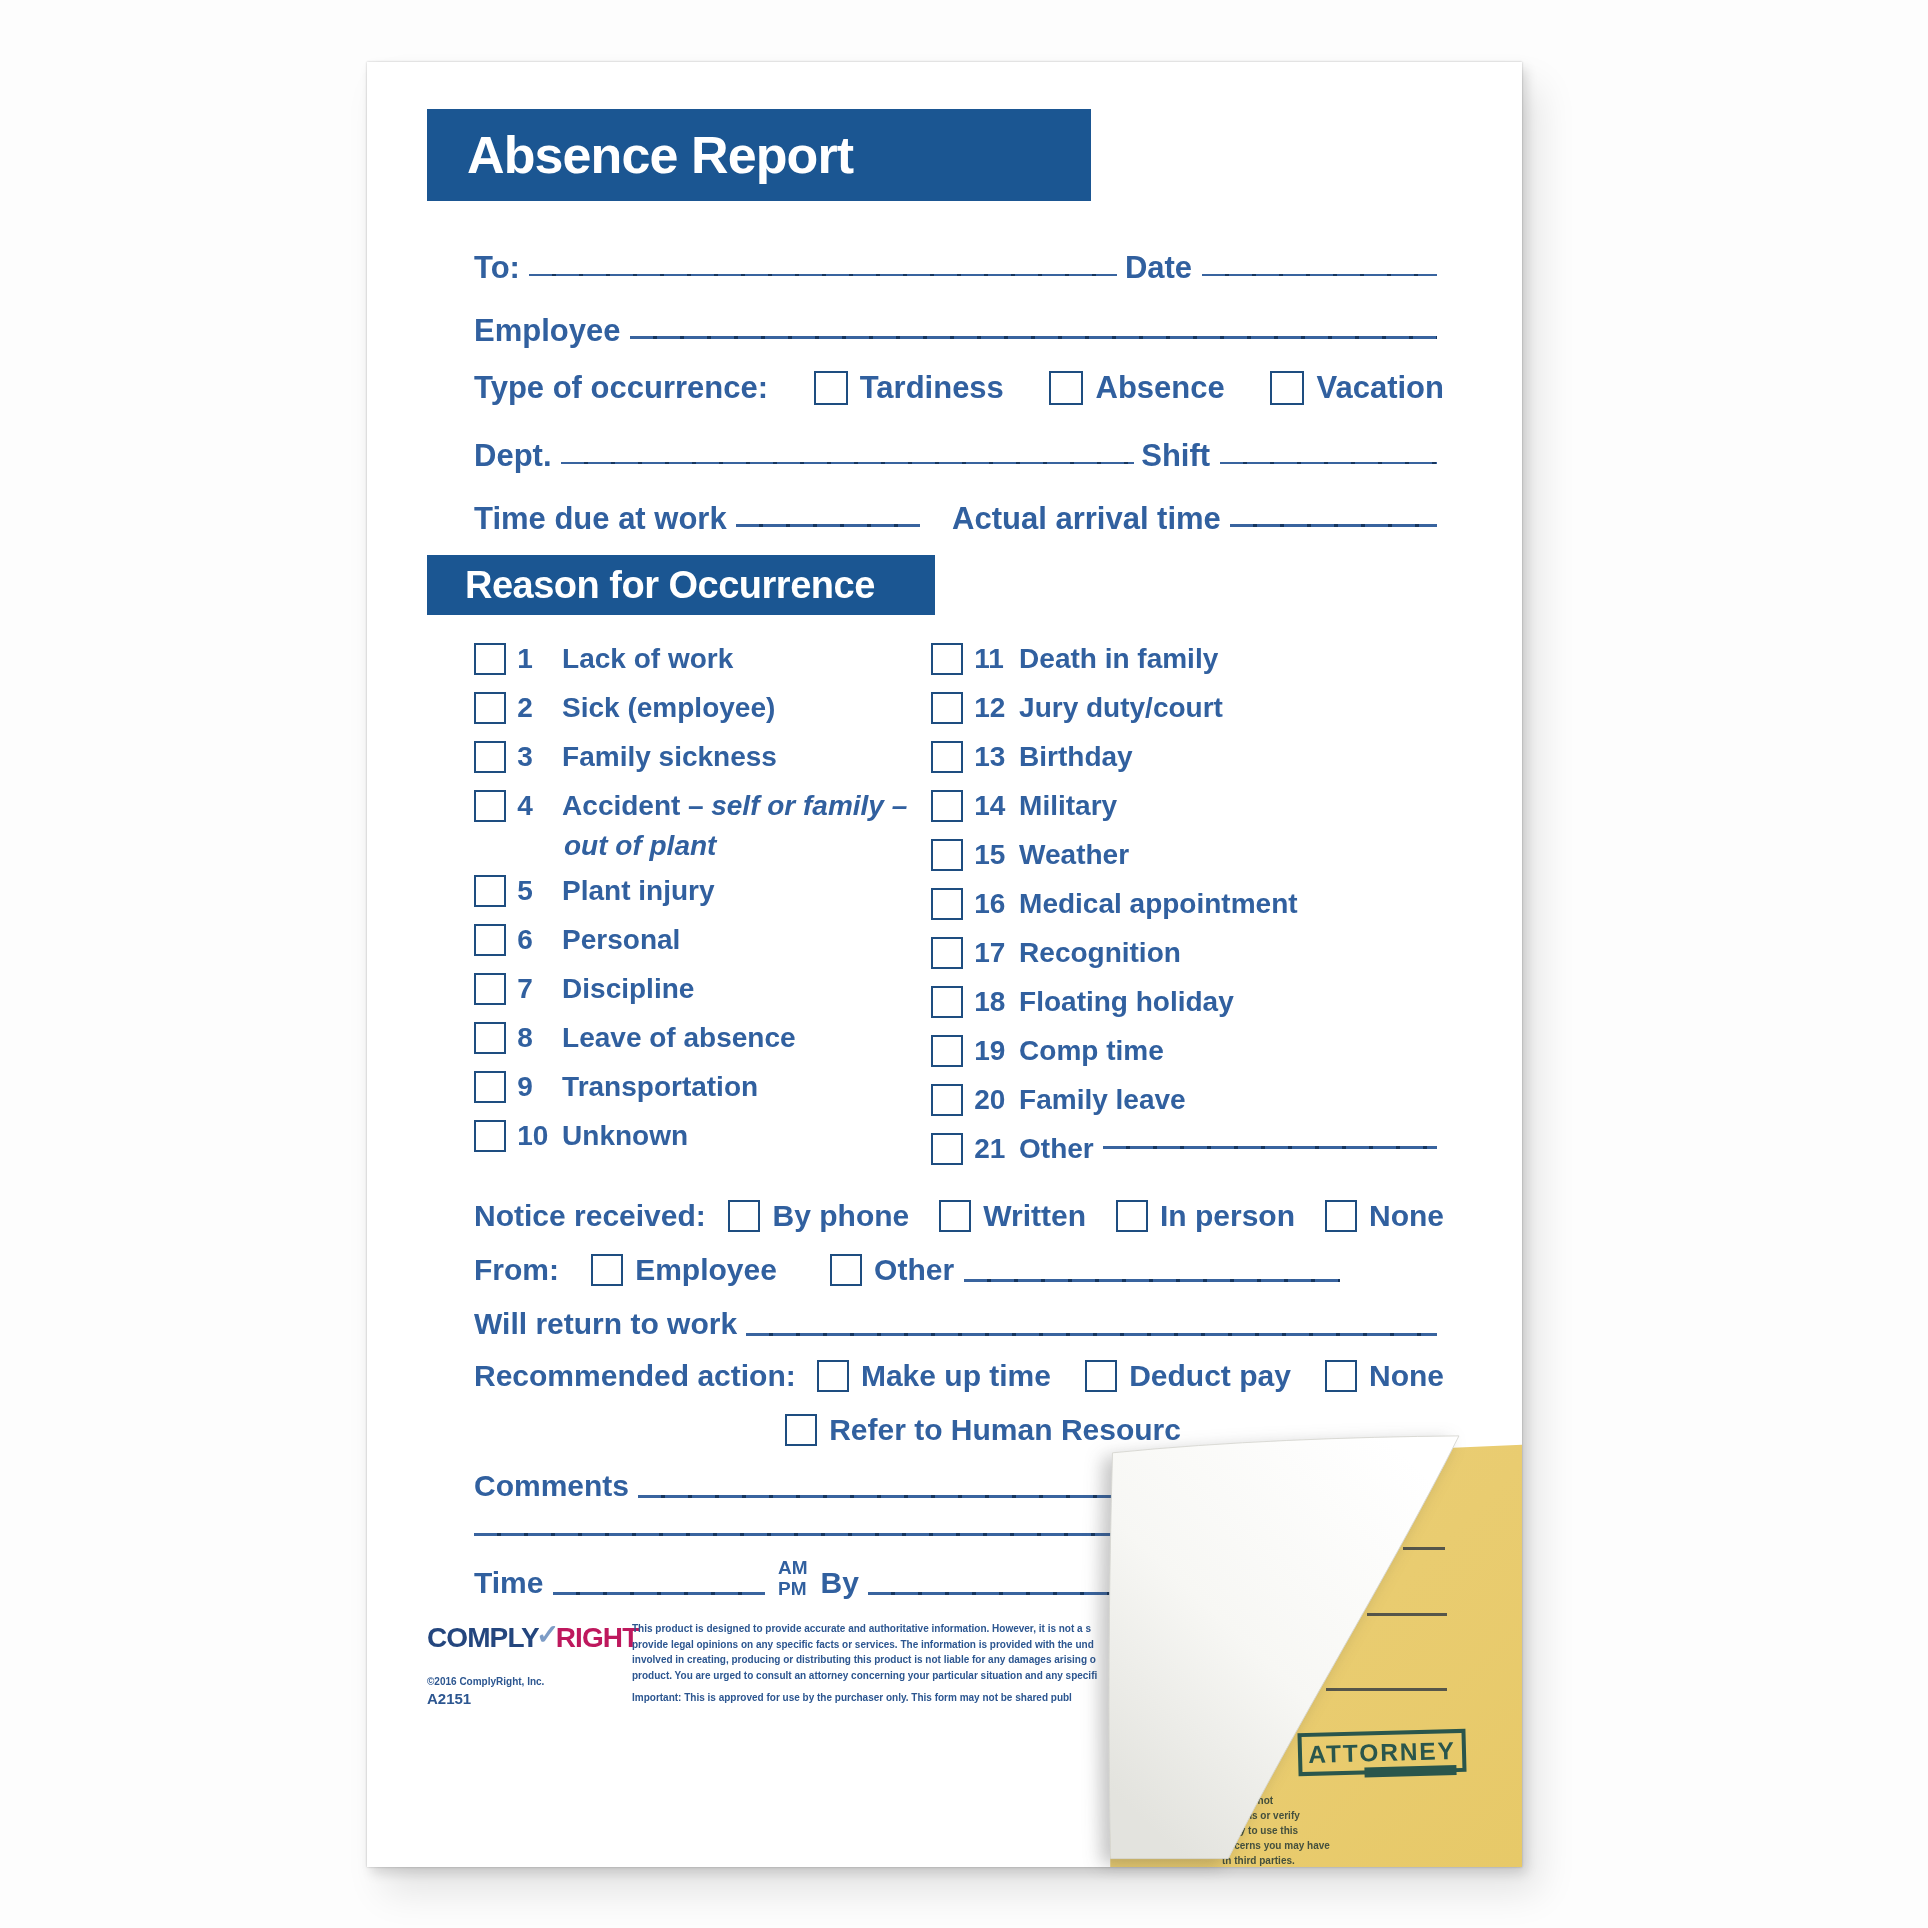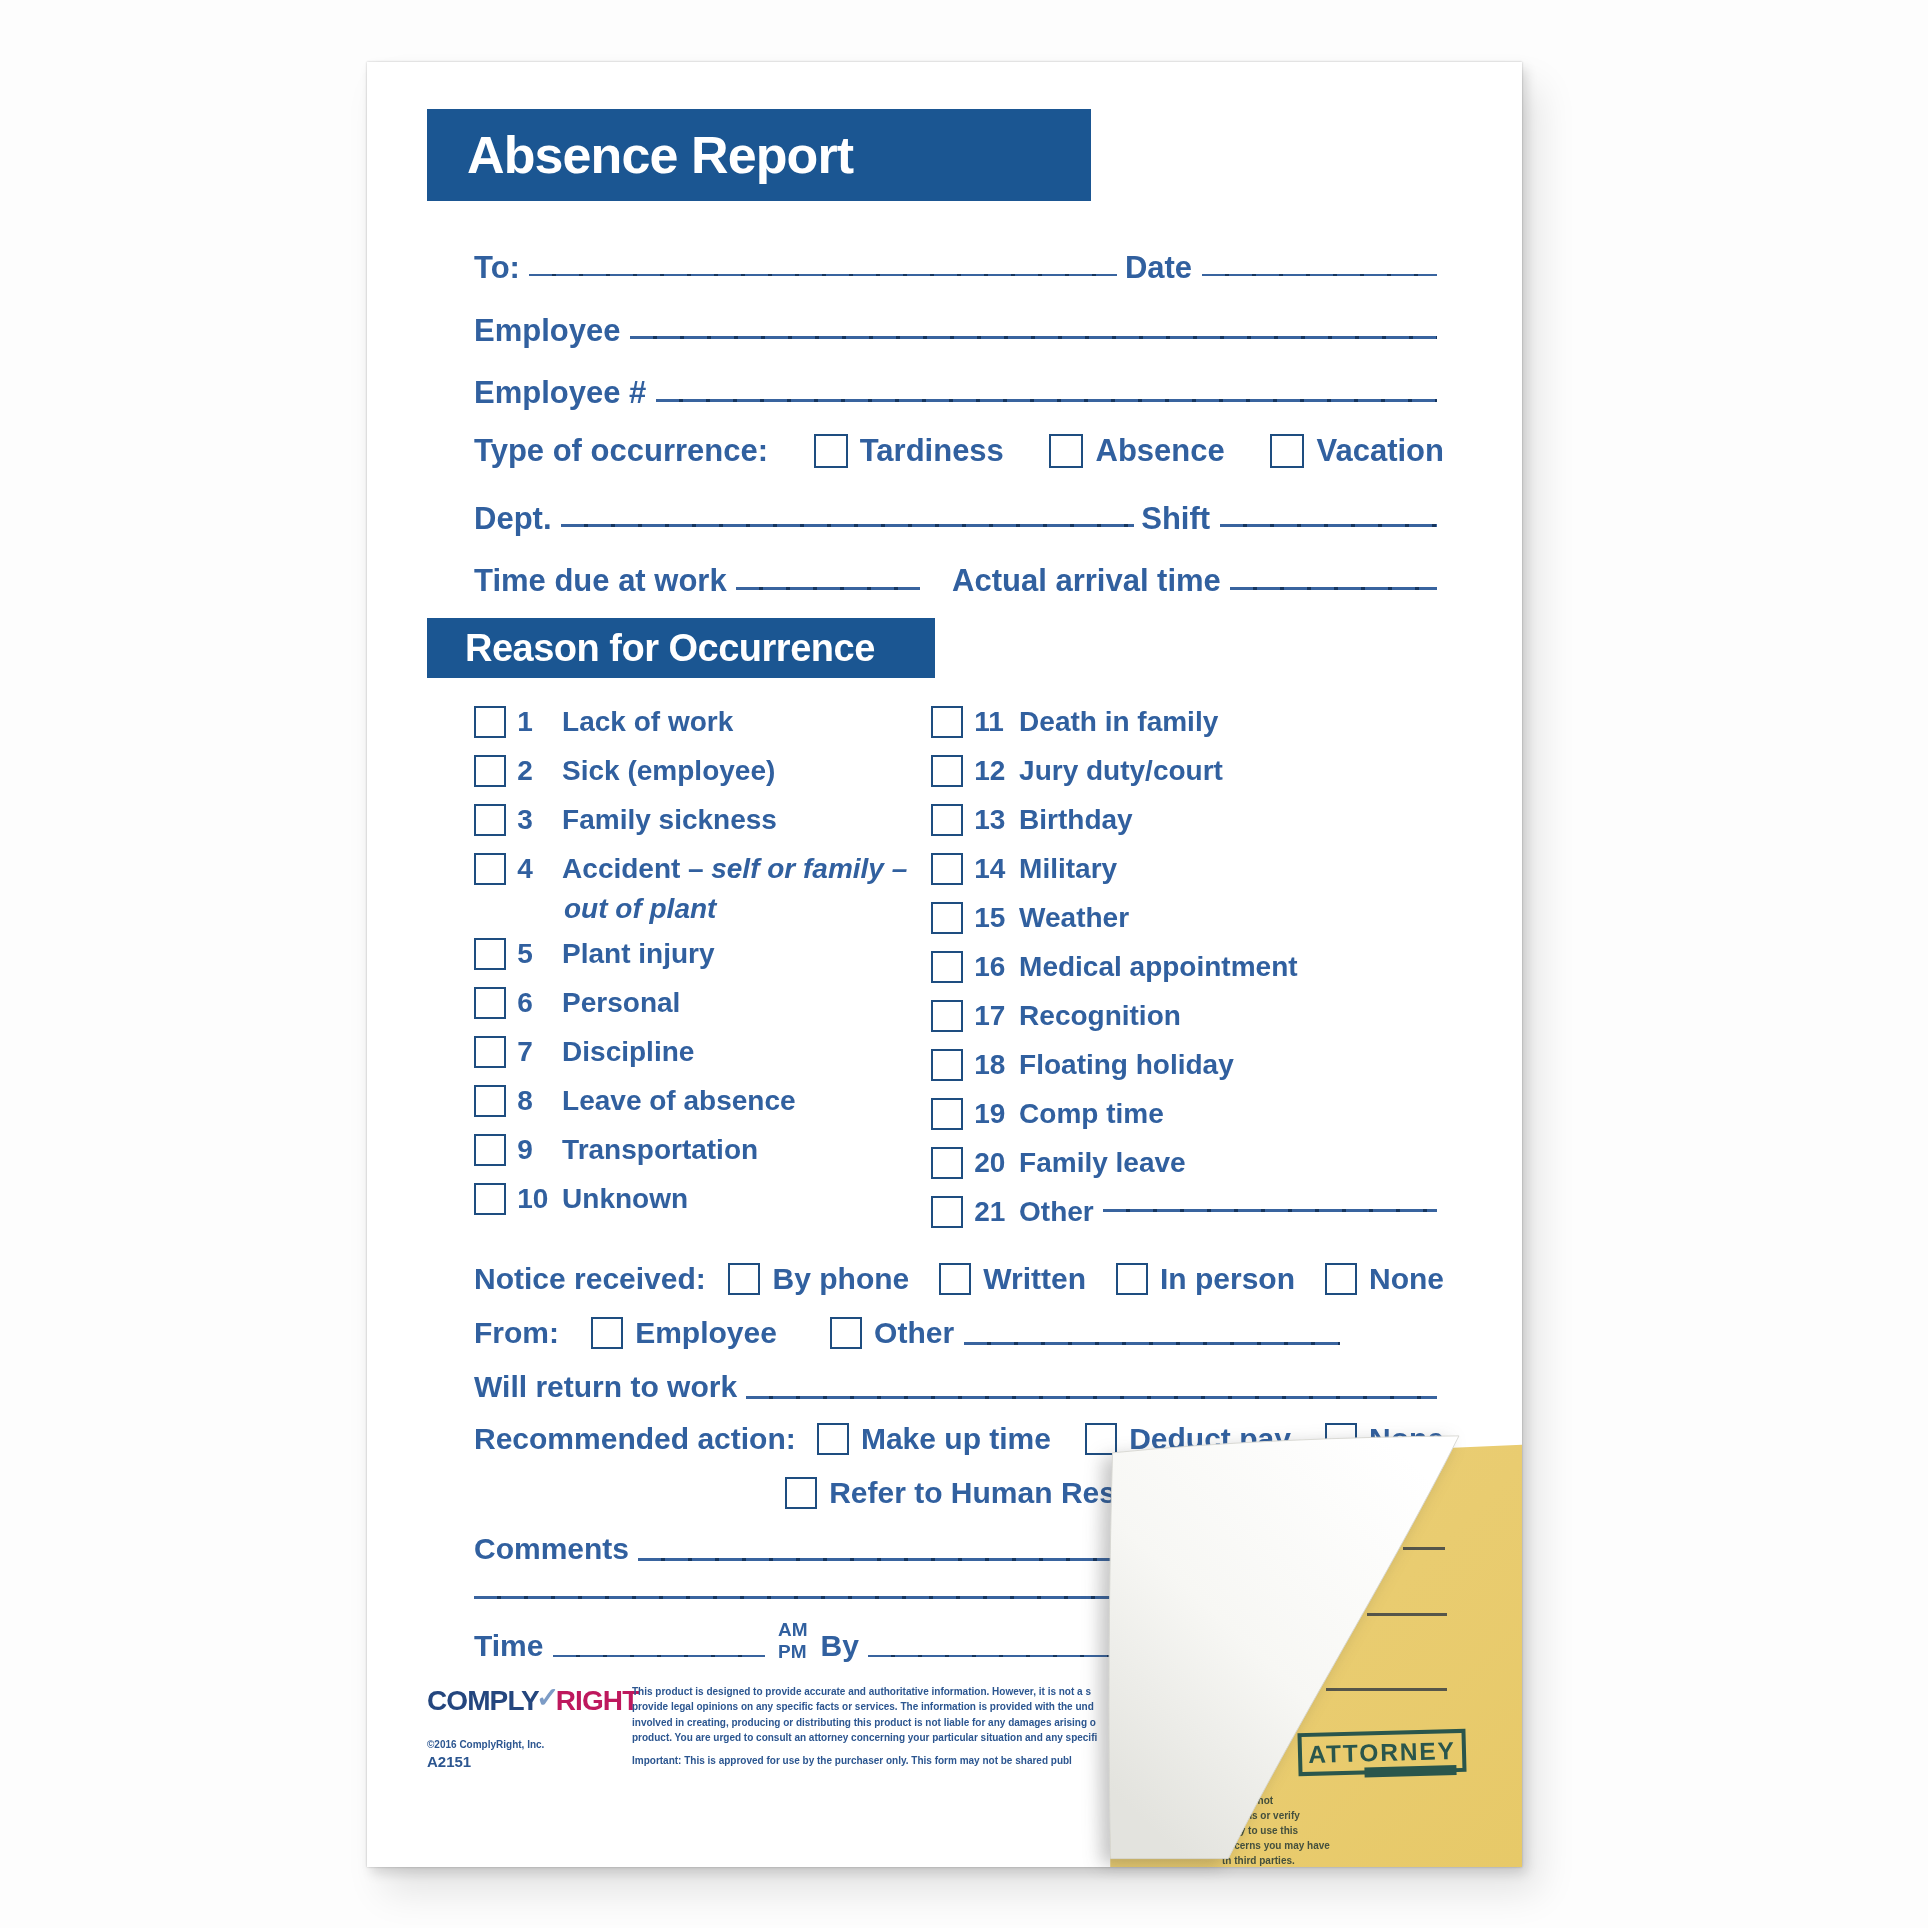--- a/index.html
+++ b/index.html
@@ -106,24 +106,20 @@
       <div class="ln"></div>
       <span class="lbl">Date</span>
       <div class="ln fixed" style="width:235px;"></div>
     </div>
 
     <div class="row">
       <span class="lbl">Employee</span>
       <div class="ln"></div>
     </div>
 
-    <div class="row">
-      <span class="lbl">Employee #</span>
-      <div class="ln"></div>
-    </div>
 
     <div class="row" style="align-items:center;gap:43px;justify-content:space-between;">
       <span class="lbl">Type of occurrence:</span>
       <span class="opt">
         <span class="cb big"></span>
         <span>Tardiness</span>
       </span>
       <span class="opt">
         <span class="cb big"></span>
         <span>Absence</span>

